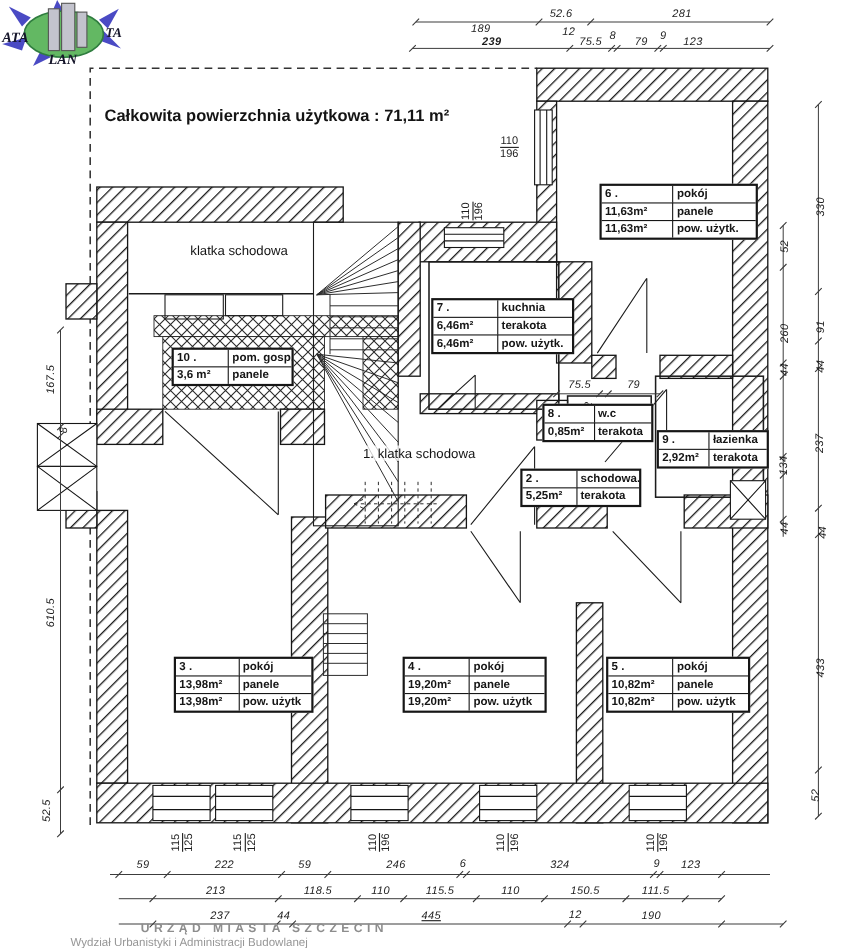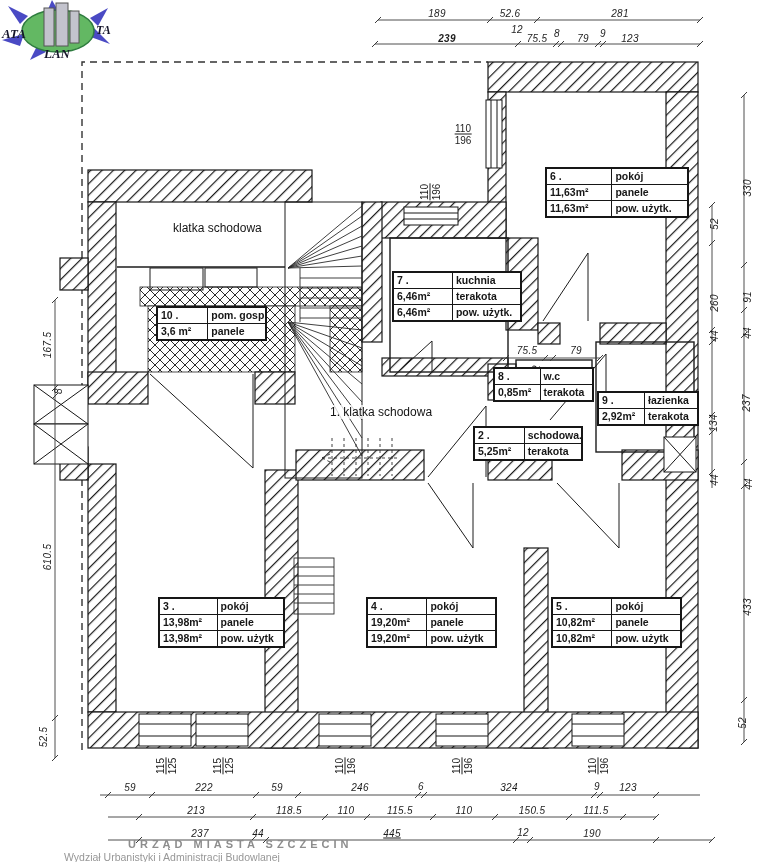--- a/index.html
+++ b/index.html
@@ -180,20 +180,21 @@
     <rect x="56" y="3" width="12" height="43"></rect>
     <rect x="70" y="11" width="9" height="32"></rect>
   </g>
   <g font-family="Liberation Serif, serif" font-style="italic" font-weight="bold" fill="#15152a">
     <text x="2" y="38" font-size="13">ATA</text>
     <text x="96" y="34" font-size="12">TA</text>
     <text x="44" y="58" font-size="13">LAN</text>
   </g>
 </svg>
 
+<div id="title" class="txt" style="left:95px;top:97px">Całkowita powierzchnia użytkowa : 71,11 m²</div>
 <div id="lbl-stair-up" class="txt" style="left:173px;top:221px">klatka schodowa</div>
 <div id="lbl-stair-main" class="txt" style="left:328px;top:405px">1. klatka schodowa</div>
 <div id="stamp1" class="txt" style="left:128px;top:838px">URZĄD MIASTA SZCZECIN</div>
 <div id="stamp2" class="txt" style="left:64px;top:851px">Wydział Urbanistyki i Administracji Budowlanej</div>
 
 <div class="rtab" style="left:545px;top:167px;width:140px">
   <div class="c1">6 .</div>
   <div class="c2">pokój</div>
   <div class="c1 nr0">11,63m²</div>
   <div class="c2 nr0">panele</div>
@@ -203,21 +204,21 @@
 
 <div class="rtab" style="left:392px;top:271px;width:126px">
   <div class="c1">7 .</div>
   <div class="c2">kuchnia</div>
   <div class="c1 nr0">6,46m²</div>
   <div class="c2 nr0">terakota</div>
   <div class="c1 nr0">6,46m²</div>
   <div class="c2 nr0">pow. użytk.</div>
 </div>
 
-<div class="rtab" style="left:156px;top:306px;width:107px">
+<div class="rtab" style="left:156px;top:316px;width:107px">
   <div class="c1">10 .</div>
   <div class="c2">pom. gosp.</div>
   <div class="c1 nr0">3,6 m²</div>
   <div class="c2 nr0">panele</div>
 </div>
 
 <div class="rtab" style="left:493px;top:367px;width:97px">
   <div class="c1">8 .</div>
   <div class="c2">w.c</div>
   <div class="c1 nr0">0,85m²</div>
@@ -259,21 +260,21 @@
 <div class="rtab" style="left:551px;top:597px;width:127px">
   <div class="c1">5 .</div>
   <div class="c2">pokój</div>
   <div class="c1 nr0">10,82m²</div>
   <div class="c2 nr0">panele</div>
   <div class="c1 nr0">10,82m²</div>
   <div class="c2 nr0">pow. użytk</div>
 </div>
 
 <div class="lay" id="labels-layer">
-      <span class="dim" style="left: 437px; top: 13px;">189</span>
+      <span class="dim" style="left: 437px; top: 27px;">189</span>
       <span class="dim" style="left: 510px; top: 13px;">52.6</span>
       <span class="dim" style="left: 620px; top: 13px;">281</span>
       <span class="dim" style="left: 517px; top: 29px;">12</span>
       <span class="dim" style="left: 447px; top: 38px; font-weight: bold;">239</span>
       <span class="dim" style="left: 537px; top: 38px;">75.5</span>
       <span class="dim" style="left: 557px; top: 33px;">8</span>
       <span class="dim" style="left: 583px; top: 38px;">79</span>
       <span class="dim" style="left: 603px; top: 33px;">9</span>
       <span class="dim" style="left: 630px; top: 38px;">123</span>
       <span class="dim" style="left: 527px; top: 350px;">75.5</span>

